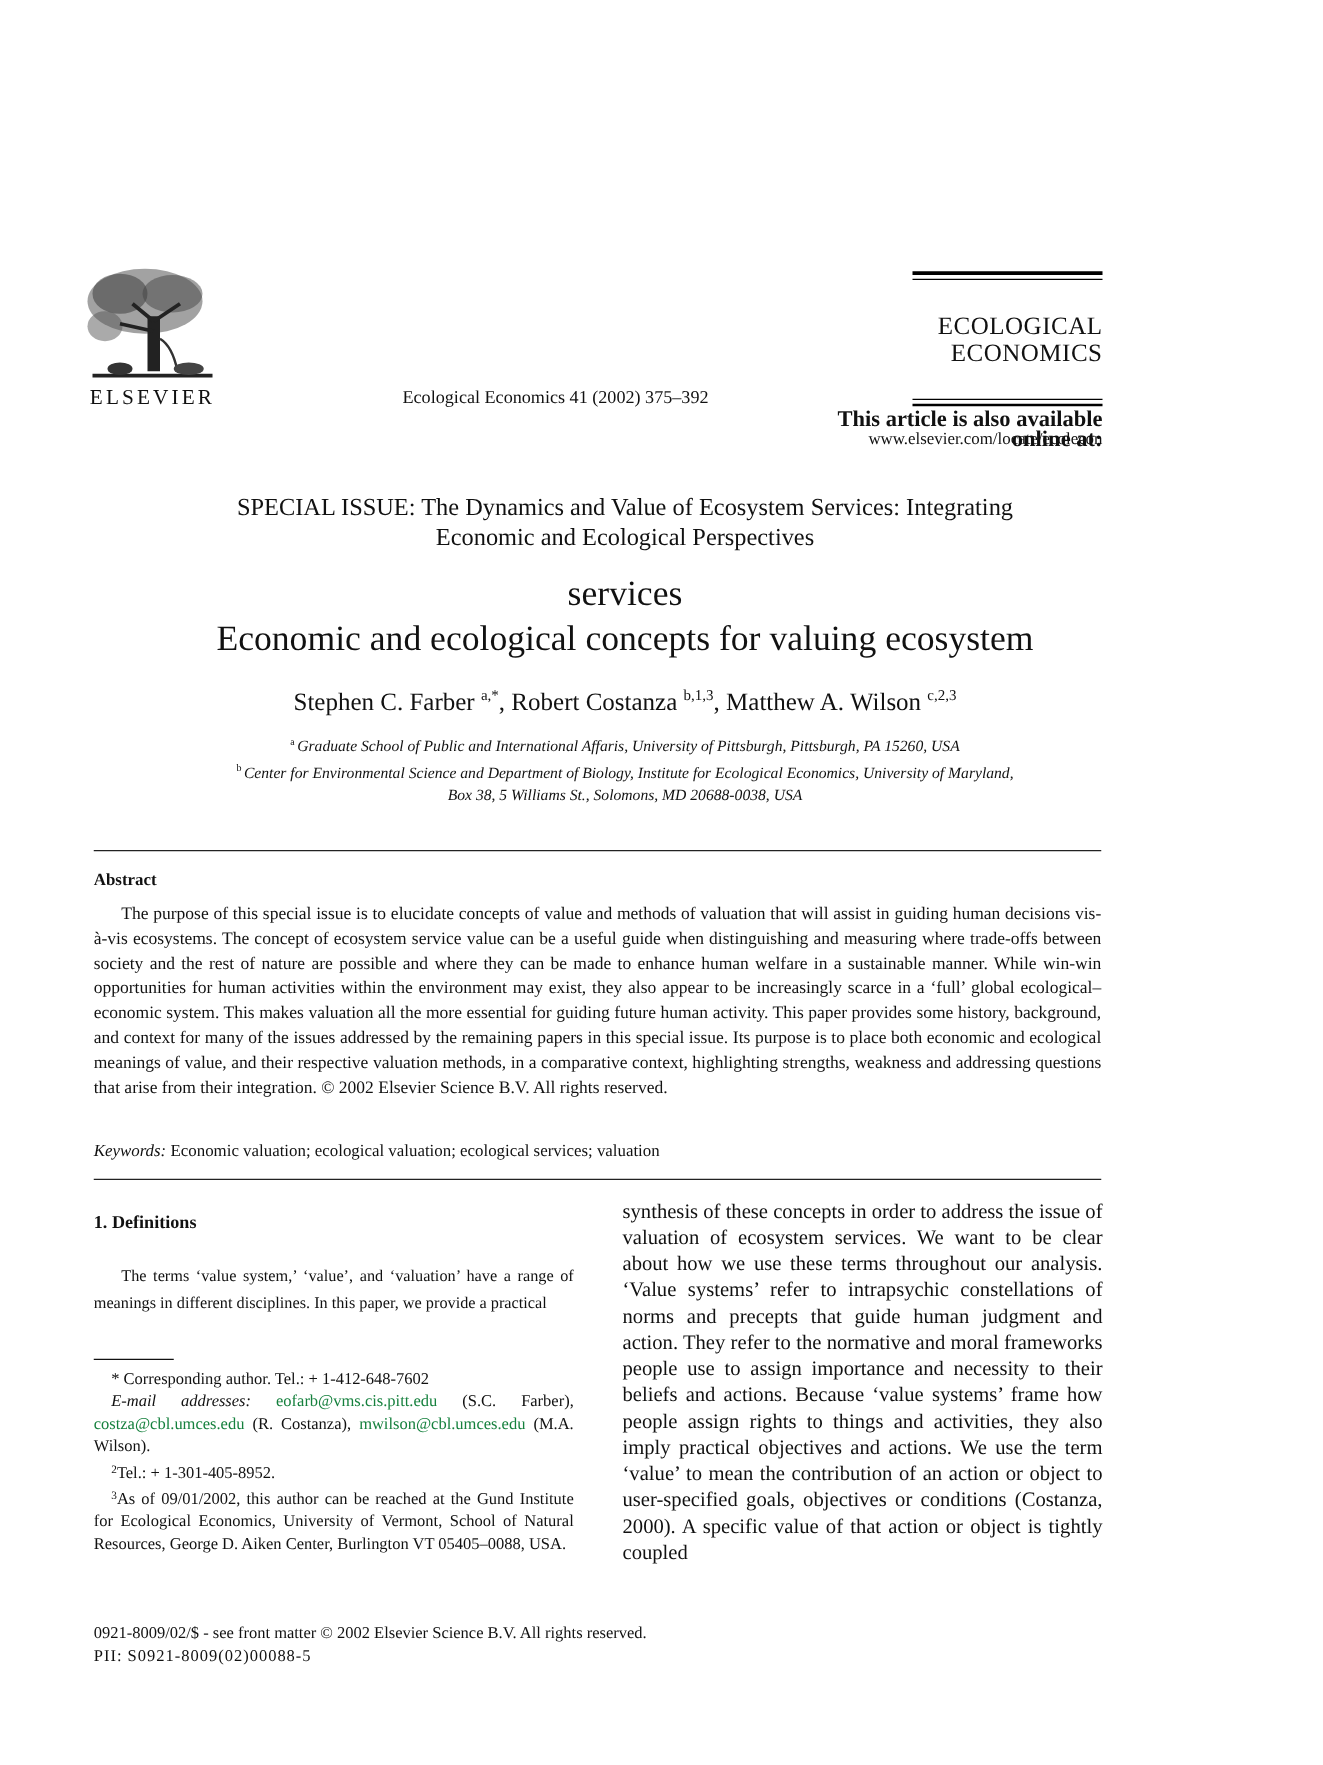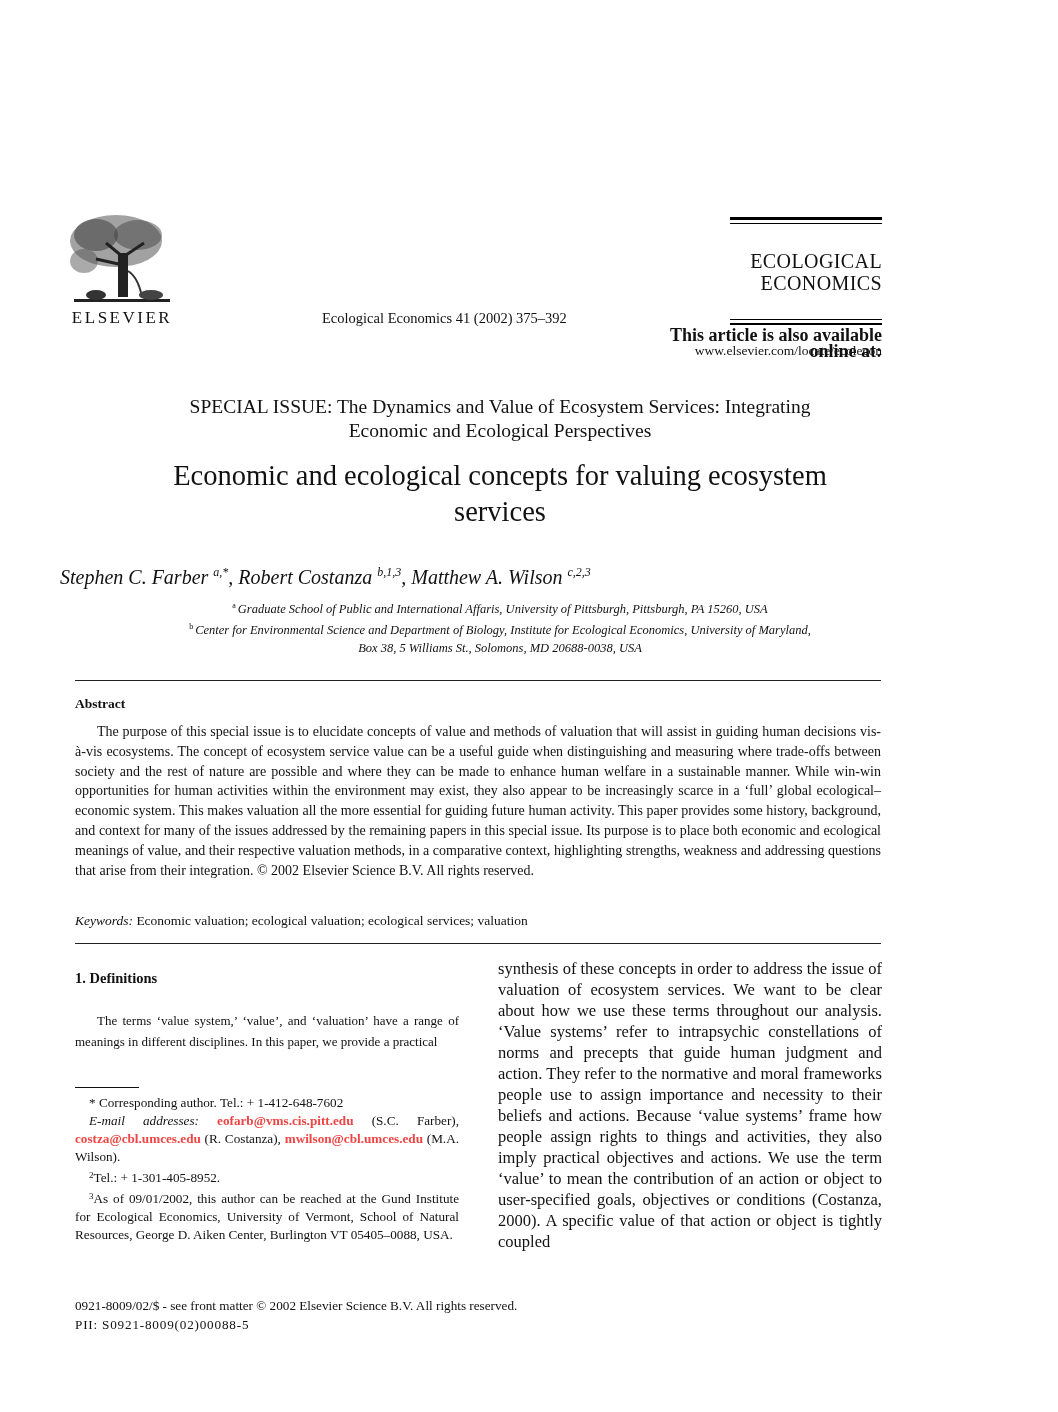--- a/index.html
+++ b/index.html
@@ -19,25 +19,25 @@
     .online1 { left: 620px; top: 327px; width: 262px; text-align: right;
                font-size: 18px; font-weight: bold; line-height: 16px; }
     .online2 { left: 620px; top: 343px; width: 262px; text-align: right;
                font-size: 13.5px; line-height: 16px; }
 
     
     .special { left: 60px; top: 395px; width: 880px; text-align: center;
                font-size: 19.5px; line-height: 24px; }
     .title { left: 60px; top: 458px; width: 880px; text-align: center;
              font-size: 28.5px; line-height: 36px; }
-    .authors { left: 60px; top: 565px; width: 880px; 
-               font-size: 20px; font-style: italic; }
+    .authors { left: 60px; top: 549px; width: 880px; text-align: center;
+               font-size: 20px; }
     .authors sup { font-size: 12px; vertical-align: 8px; }
     .affils { left: 60px; top: 585px; width: 880px; text-align: center;
-              font-size: 12.5px; font-style: italic; line-height: 18px; margin-top: 12px; }
+              font-size: 12.5px; font-style: italic; line-height: 18px; }
     .affils sup { font-size: 8px; font-style: normal; vertical-align: 5px; margin-right: 2px; }
 
     .hr { left: 75px; height: 1px; width: 806px; background: #222; }
 
     
     .abs-h { left: 75px; top: 696px; font-size: 13.5px; font-weight: bold; }
     .abs-body { left: 75px; top: 722px; width: 806px; font-size: 14px;
                 line-height: 19.8px; text-align: justify; text-indent: 22px; font-family: Liberation Serif, serif; }
     .keywords { left: 75px; top: 913px; width: 806px; font-size: 13.5px; }
     .keywords i { font-style: italic; }
@@ -46,21 +46,21 @@
     .sec-h { left: 75px; top: 970px; font-size: 14.5px; font-weight: bold; }
     .col-left { left: 75px; top: 1010px; width: 384px; font-size: 13px;
                 line-height: 21px; text-align: justify; text-indent: 22px; }
     .col-right { left: 498px; top: 958px; width: 384px; font-size: 16.5px;
                  line-height: 21px; text-align: justify; }
     .fn-rule { left: 75px; top: 1087px; width: 64px; height: 1px; background: #111; }
     .footnotes { left: 75px; top: 1094px; width: 384px; font-size: 13.2px;
                  line-height: 18px; text-align: justify; }
     .footnotes p { margin: 0; text-indent: 14px; }
     .footnotes sup { font-size: 9px; vertical-align: 4px; }
-    .link { color: #ef4444; font-weight: bold; }
+    .link { color: #15803d; }
     .bottom { left: 75px; top: 1296px; font-size: 13.2px; line-height: 19px; }
     .bottom .pii { letter-spacing: 0.8px; }
   </style>
 </head>
 <body>
 
 <div class="abs logo">
   <svg width="112" height="96" viewBox="0 0 112 96">
     <g fill="#222">
       <ellipse cx="50" cy="28" rx="46" ry="26" fill="#555" opacity="0.55"></ellipse>
@@ -88,22 +88,22 @@
 <div class="abs rule" style="left:730px;top:319px;width:152px;height:1px;"></div>
 <div class="abs rule" style="left:730px;top:323px;width:152px;height:2px;"></div>
 <div class="abs online1">This article is also available online at:</div>
 <div class="abs online2">www.elsevier.com/locate/ecolecon</div>
 
 <div class="abs special">
   <div>SPECIAL ISSUE: The Dynamics and Value of Ecosystem Services: Integrating</div>
   <div>Economic and Ecological Perspectives</div>
 </div>
 <div class="abs title">
+  <div>services</div>
   <div>Economic and ecological concepts for valuing ecosystem</div>
-  <div>services</div>
 </div>
 <div class="abs authors">
   <span>Stephen C. Farber</span>
   <sup>a,*</sup>,
   <span>Robert Costanza</span>
   <sup>b,1,3</sup>,
   <span>Matthew A. Wilson</span>
   <sup>c,2,3</sup>
 </div>
 <div class="abs affils">

